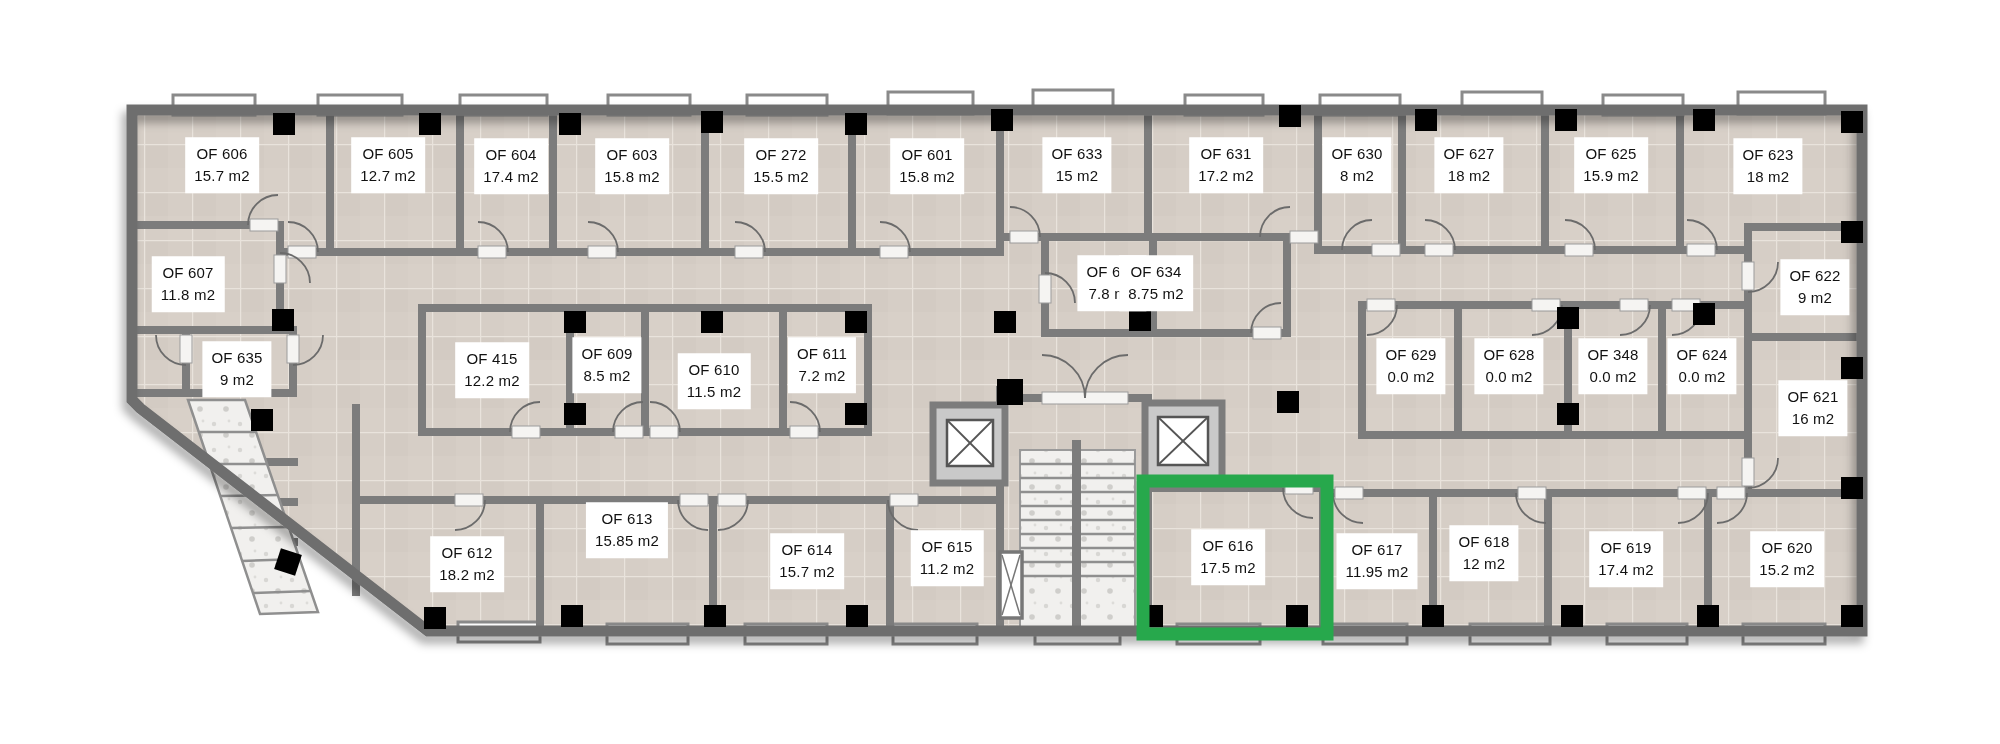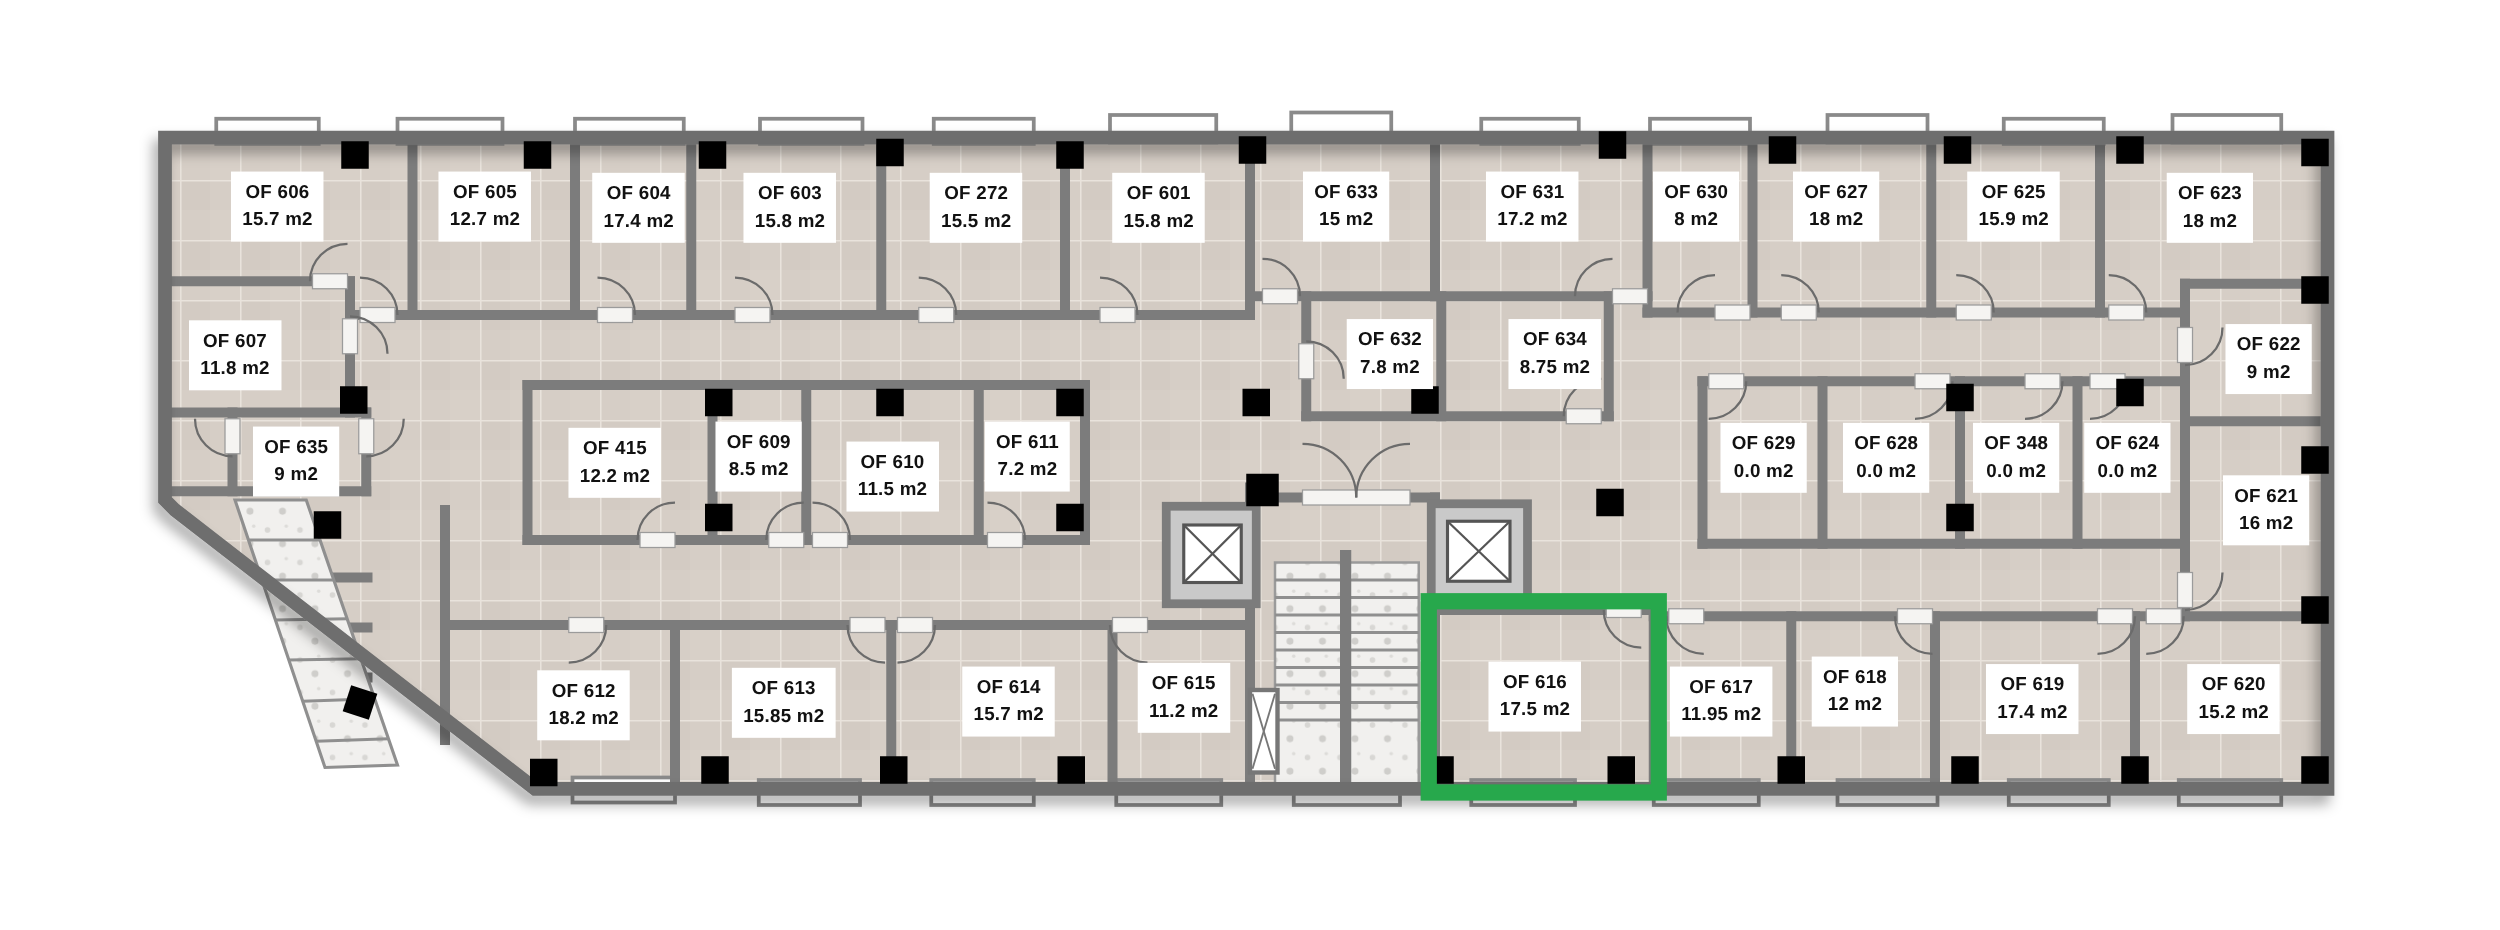--- a/index.html
+++ b/index.html
@@ -1,20 +1,20 @@
 <!DOCTYPE html>
 <html><head>
 <meta charset="utf-8">
 <style>
   html,body{margin:0;padding:0;background:#ffffff;}
   #stage{position:relative;width:2000px;height:744px;background:#ffffff;overflow:hidden;
          font-family:"Liberation Sans", sans-serif;}
   #plan-svg{position:absolute;left:0;top:0;}
   .room-label{position:absolute;transform:translate(-50%,-50%);background:#ffffff;
-      color:#111;font-weight:700;font-size:15px;line-height:1.45;text-align:center;
+      color:#111;font-weight:400;font-size:15px;line-height:1.45;text-align:center;
       padding:6px 9px;white-space:nowrap;letter-spacing:.2px;cursor:pointer;}
   .room-label span{display:block;}
 </style>
 </head>
 <body>
 
 <div id="stage">
 
 <svg id="plan-svg" width="2000" height="744" viewBox="0 0 2000 744">
   <defs>
@@ -341,21 +341,21 @@
       <span>11.5 m2</span>
     </div>
 <div class="room-label" style="left:822px;top:365px">
       <span>OF 611</span>
       <span>7.2 m2</span>
     </div>
 <div class="room-label" style="left:467px;top:564px">
       <span>OF 612</span>
       <span>18.2 m2</span>
     </div>
-<div class="room-label" style="left:627px;top:562px">
+<div class="room-label" style="left:627px;top:530px">
       <span>OF 613</span>
       <span>15.85 m2</span>
     </div>
 <div class="room-label" style="left:807px;top:561px">
       <span>OF 614</span>
       <span>15.7 m2</span>
     </div>
 <div class="room-label" style="left:947px;top:558px">
       <span>OF 615</span>
       <span>11.2 m2</span>
@@ -425,21 +425,21 @@
       <span>17.2 m2</span>
     </div>
 <div class="room-label" style="left:1112px;top:283px">
       <span>OF 632</span>
       <span>7.8 m2</span>
     </div>
 <div class="room-label" style="left:1077px;top:165px">
       <span>OF 633</span>
       <span>15 m2</span>
     </div>
-<div class="room-label" style="left:1244px;top:283px">
+<div class="room-label" style="left:1156px;top:283px">
       <span>OF 634</span>
       <span>8.75 m2</span>
     </div>
 <div class="room-label" style="left:237px;top:369px">
       <span>OF 635</span>
       <span>9 m2</span>
     </div>
 
 </div>
 

